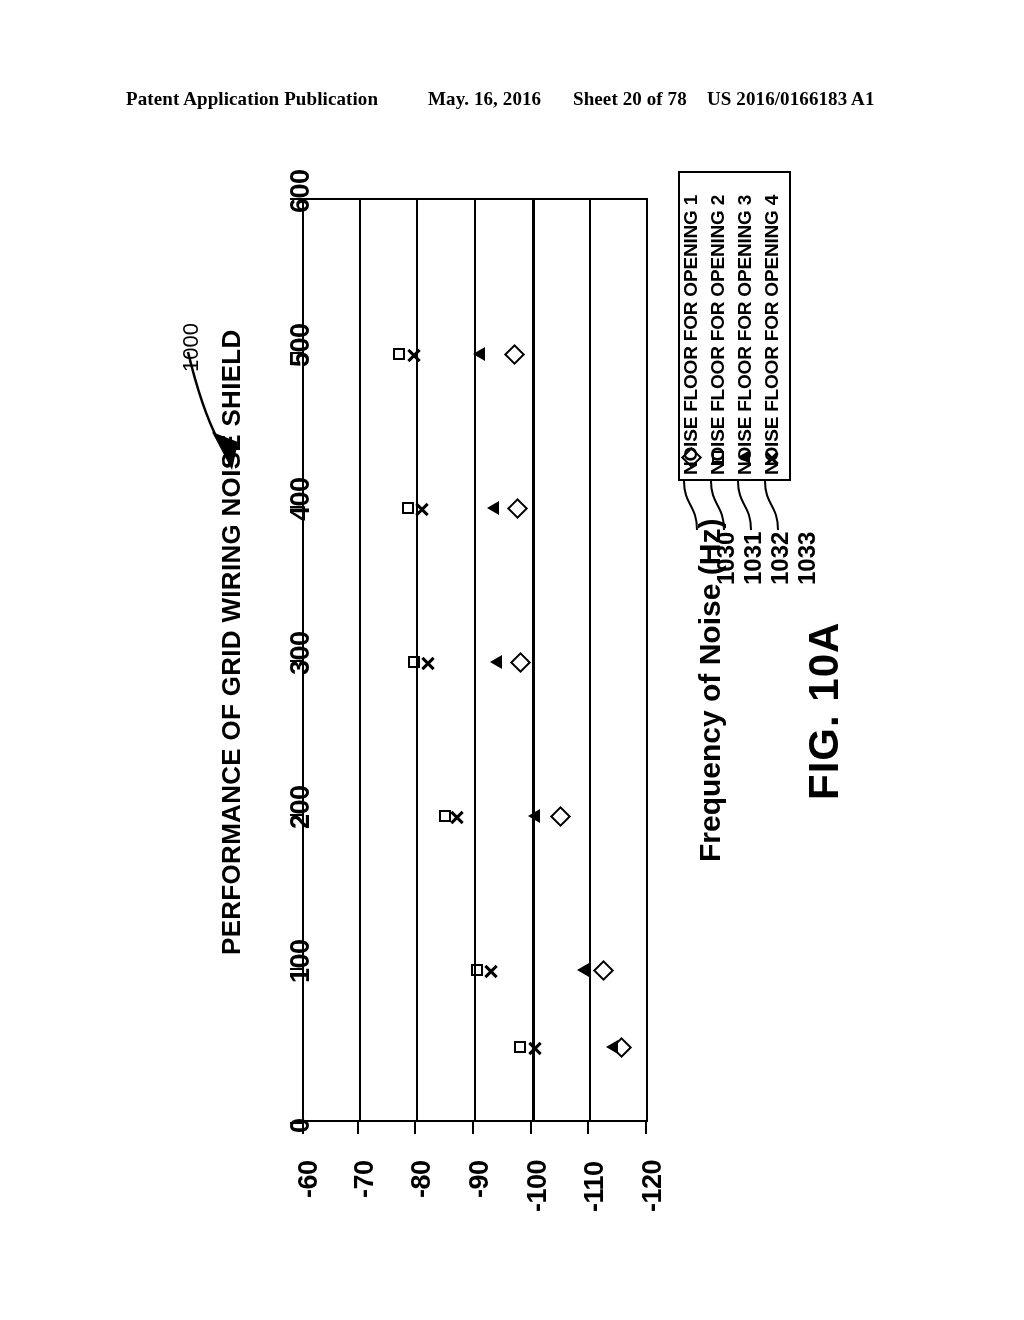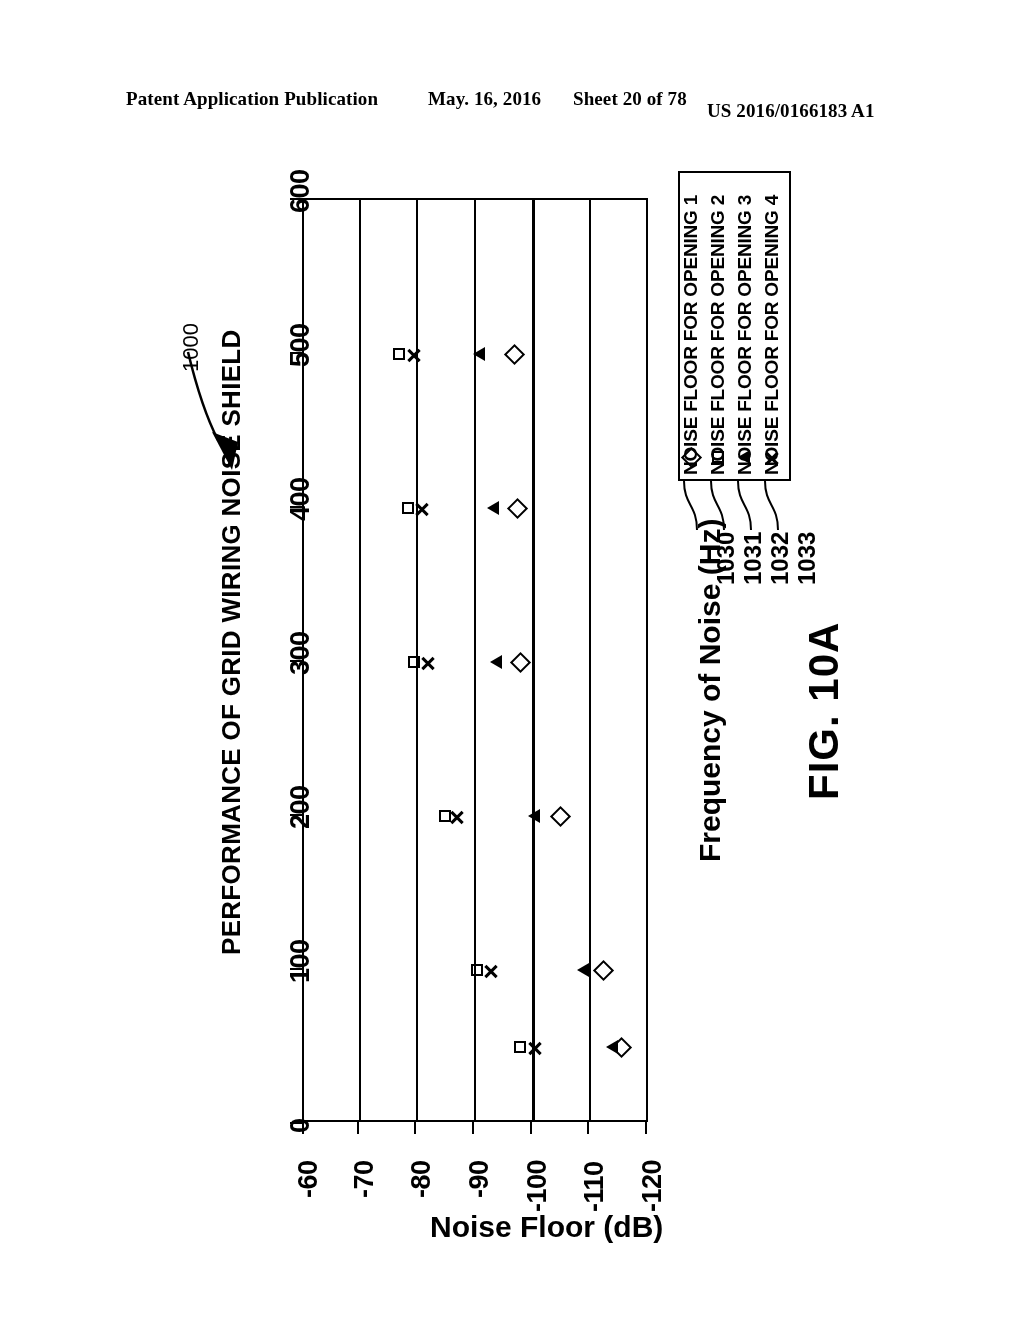--- a/index.html
+++ b/index.html
@@ -24,21 +24,21 @@
     width: 1024px;
     font-family: "Liberation Serif", serif;
     font-weight: bold;
     font-size: 19px;
     letter-spacing: 0.1px;
     white-space: nowrap;
   }
   #patent-header .hdr-pub   { position: absolute; left: 126px; top: 0; }
   #patent-header .hdr-date  { position: absolute; left: 428px; top: 0; }
   #patent-header .hdr-sheet { position: absolute; left: 573px; top: 0; }
-  #patent-header .hdr-num   { position: absolute; left: 707px; top: 12px; }
+  #patent-header .hdr-num   { position: absolute; left: 707px; top: 0; }
 
   
   #figure-root {
     position: absolute;
     left: 0;
     top: 0;
     width: 1024px;
     height: 1320px;
   }
 
@@ -374,21 +374,20 @@
   <div class="ntick" style="left:645px;"></div>
 
   <div class="rot-label nf-tick-label" style="left:293px; top:1198px;">-60</div>
   <div class="rot-label nf-tick-label" style="left:349px; top:1198px;">-70</div>
   <div class="rot-label nf-tick-label" style="left:406px; top:1198px;">-80</div>
   <div class="rot-label nf-tick-label" style="left:464px; top:1198px;">-90</div>
   <div class="rot-label nf-tick-label" style="left:522px; top:1212px;">-100</div>
   <div class="rot-label nf-tick-label" style="left:579px; top:1212px;">-110</div>
   <div class="rot-label nf-tick-label" style="left:637px; top:1212px;">-120</div>
 
-  <div id="axis-title-noise">Noise Floor (dB)</div>
   <div id="axis-title-freq">Frequency of Noise (Hz)</div>
 
   <div id="legend-box">
     <div class="legend-entry" style="left:2px;">
       <span class="leg-text">NOISE FLOOR FOR OPENING 1</span>
       <span class="leg-marker">
         <span class="marker" style="left:0;top:0;">
             <span class="m-diamond"></span>
           </span>
       </span>

